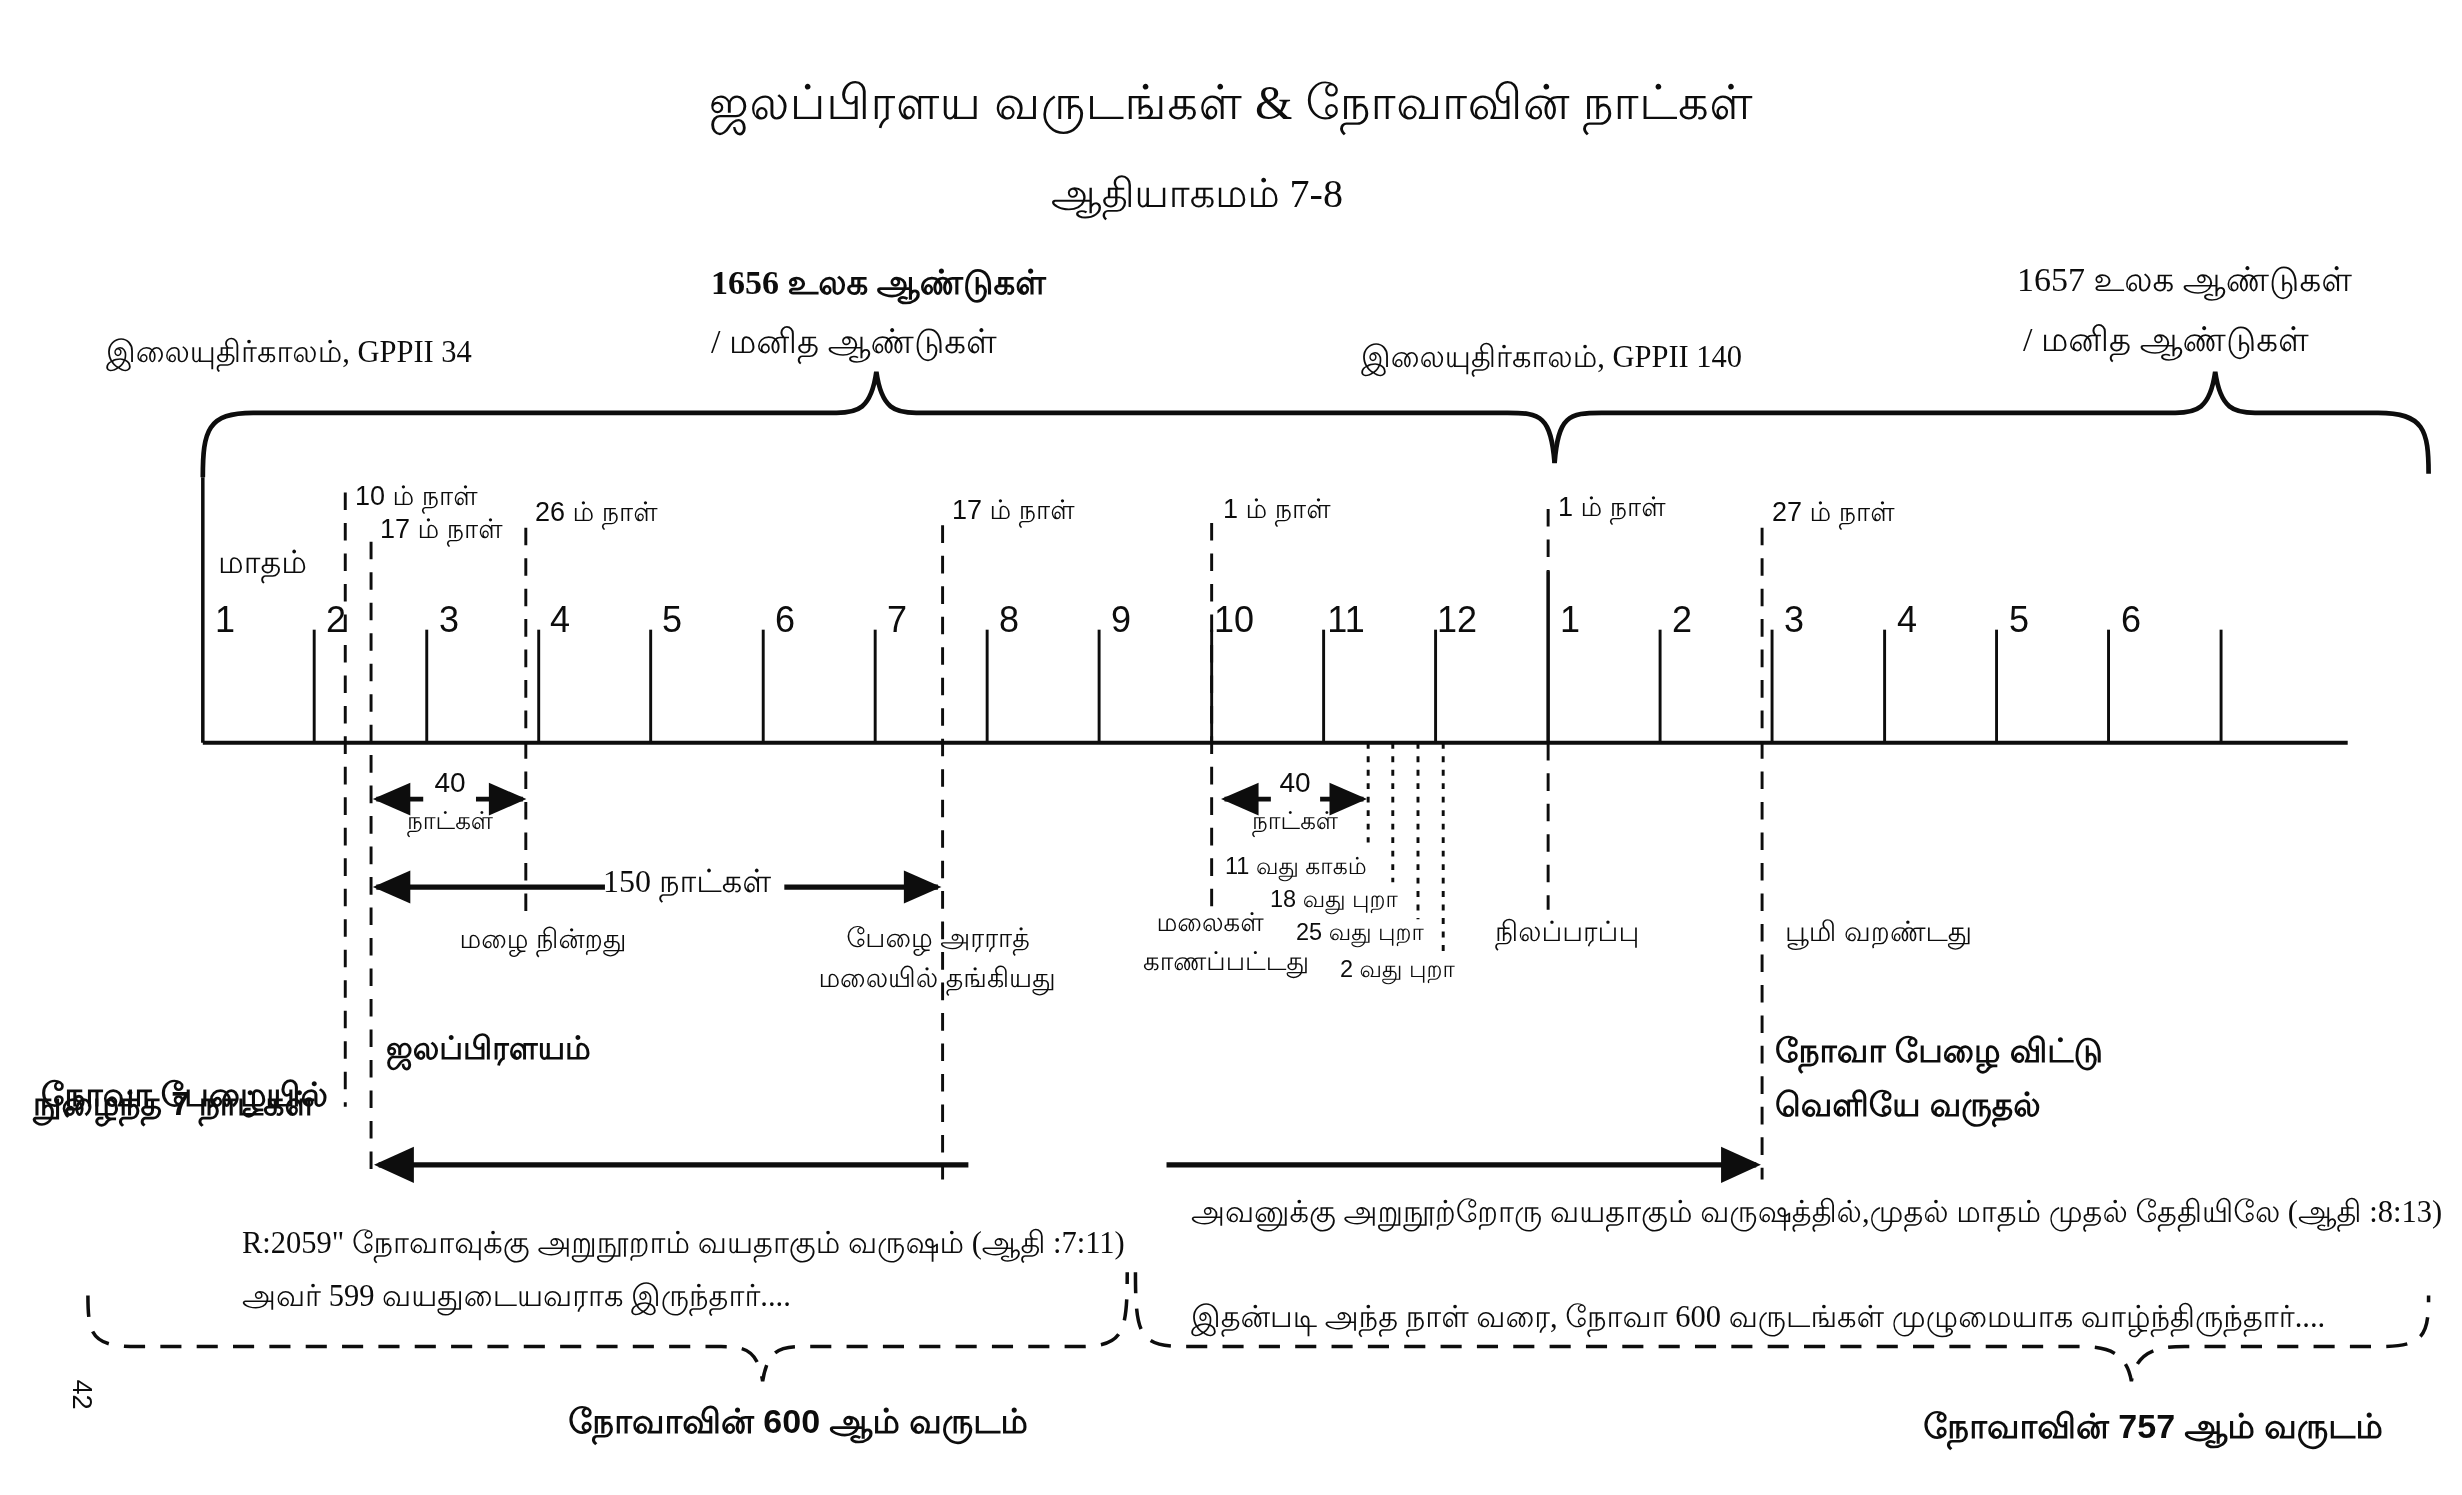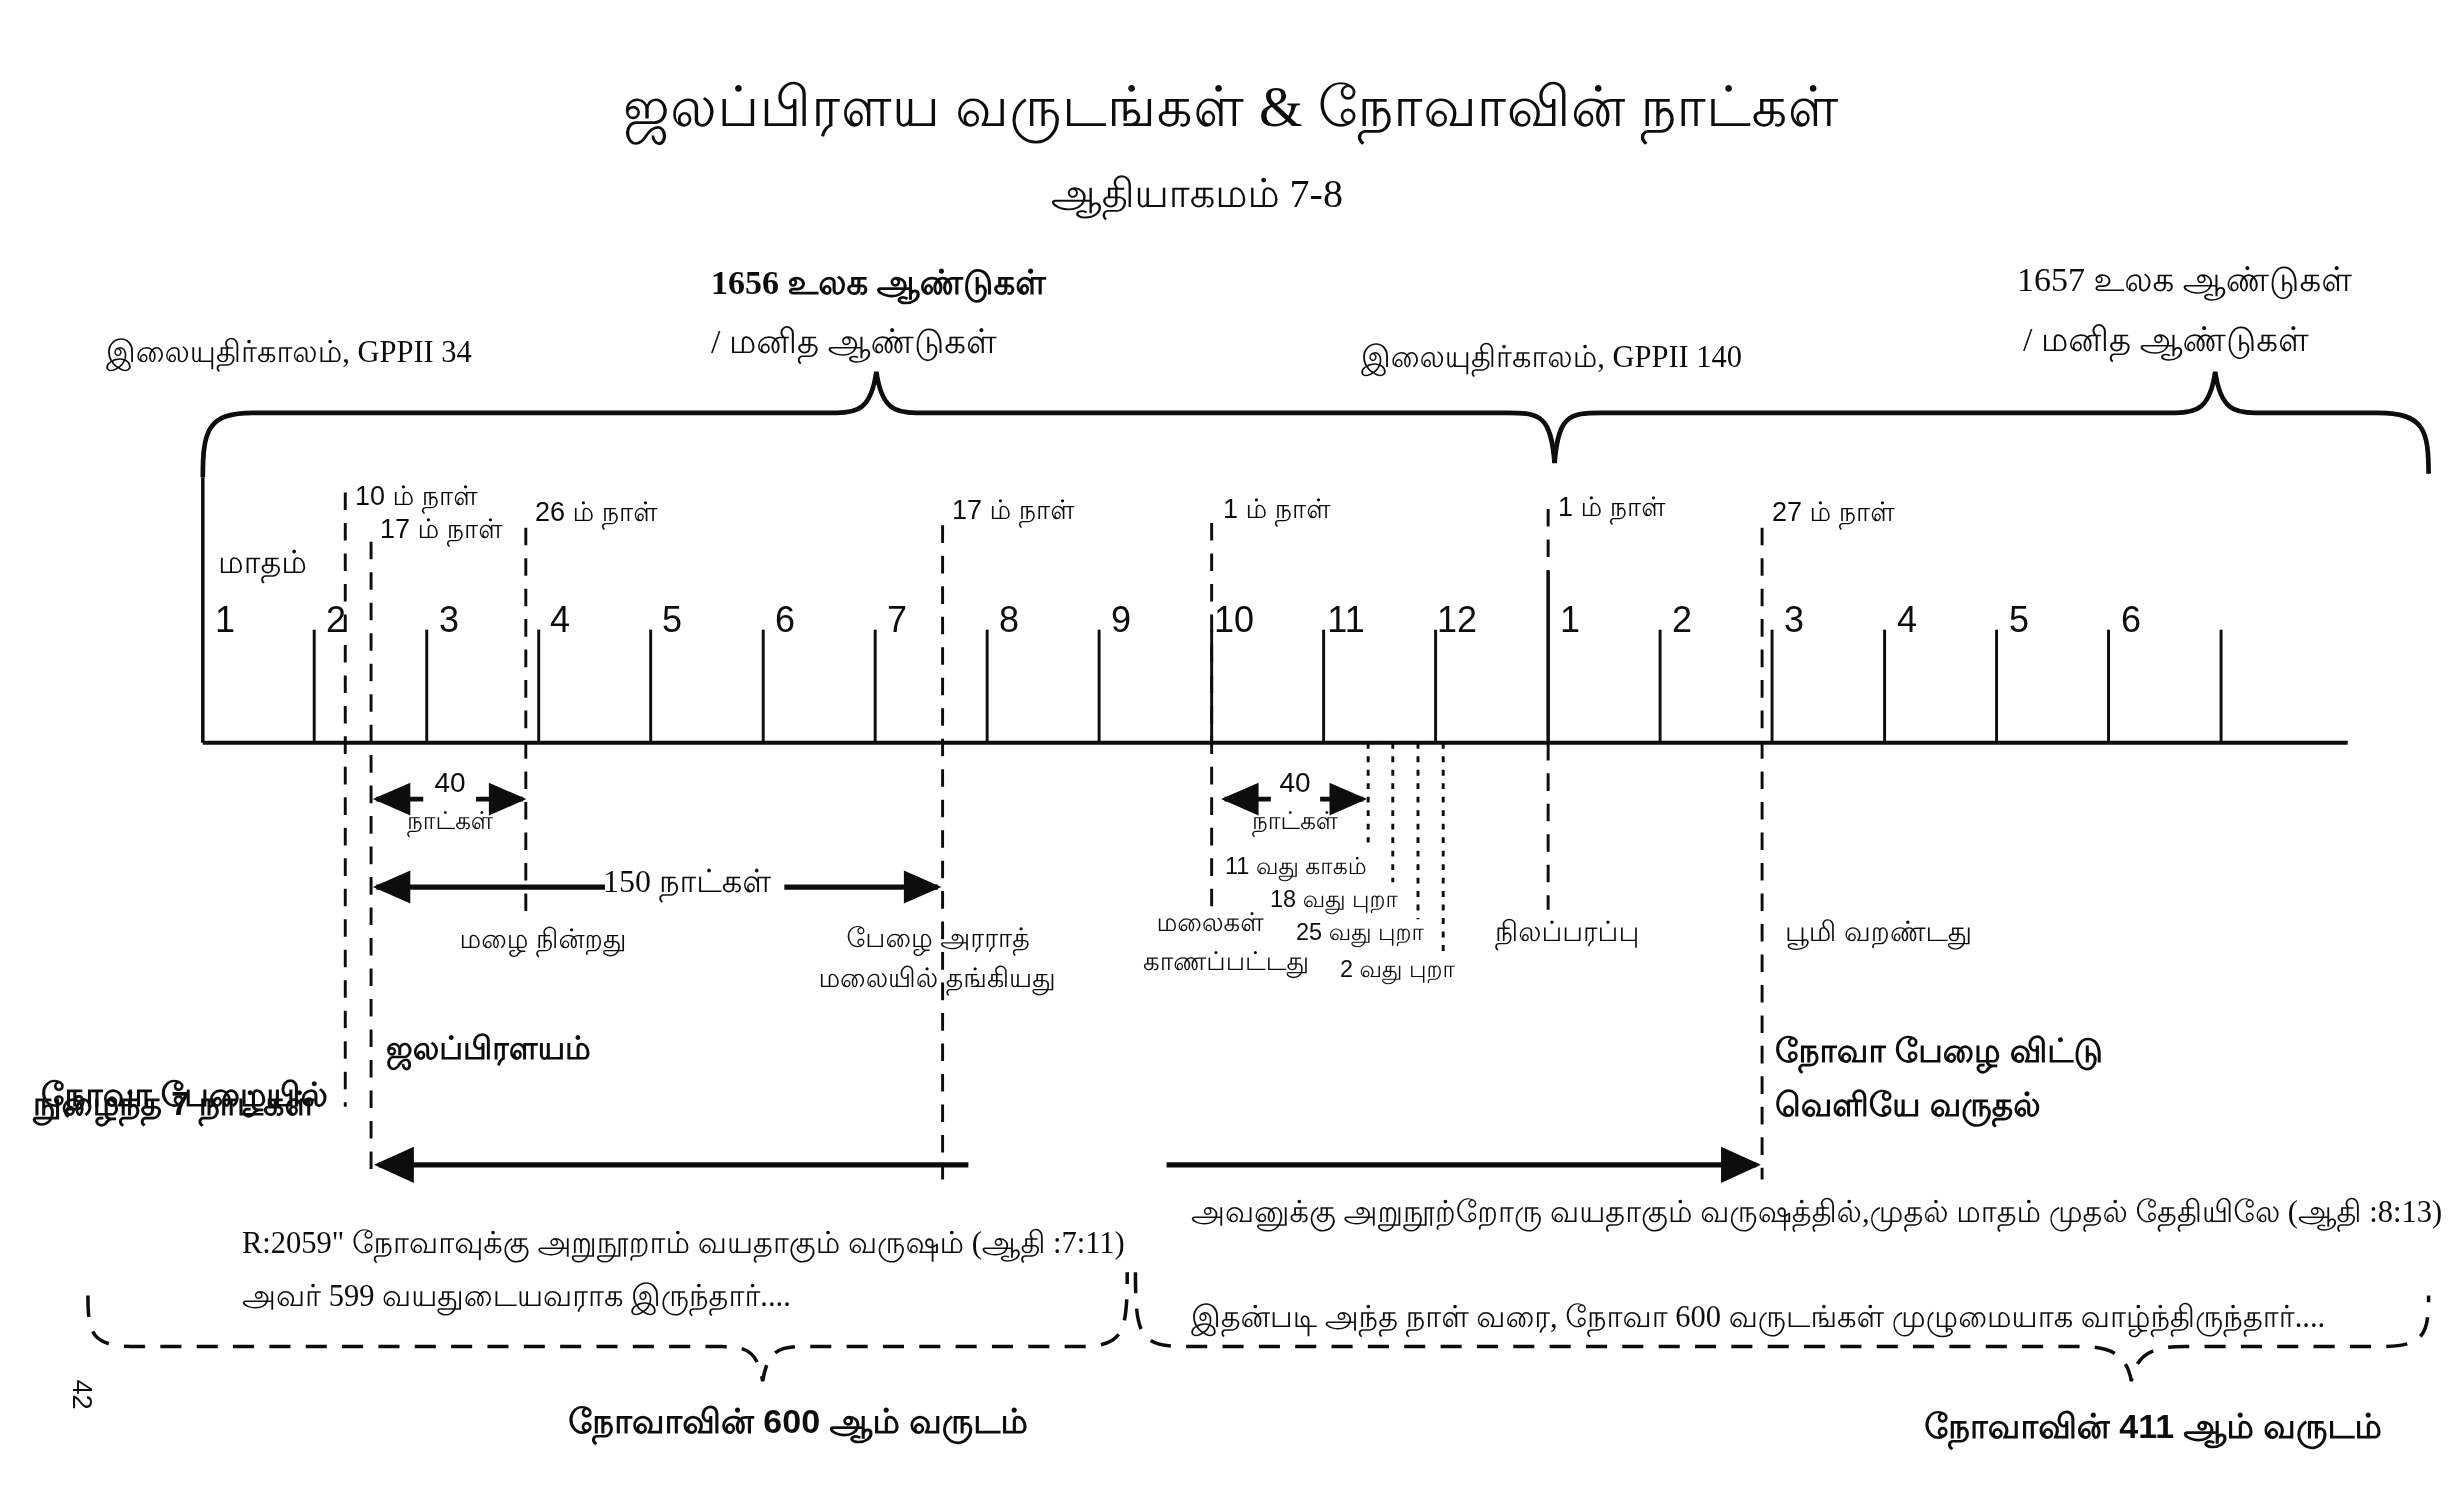--- a/index.html
+++ b/index.html
@@ -3,21 +3,21 @@
 <meta charset="utf-8">
 <style>
   html,body{margin:0;padding:0;background:#ffffff;}
   #canvas{position:relative;width:2462px;height:1495px;background:#ffffff;overflow:hidden;
           color:#0d0d0d;}
   .t{position:absolute;white-space:nowrap;line-height:1.15;}
   .serif{font-family:"Liberation Serif","DejaVu Serif",serif;}
   .sans{font-family:"Liberation Sans","DejaVu Sans",sans-serif;}
   .b{font-weight:700;}
   .cx{transform:translateX(-50%);}
-  .title{font-size:56px;letter-spacing:0.6px;}
+  .title{font-size:48px;letter-spacing:0.6px;}
   .subtitle{font-size:40px;}
   .ann{font-size:34px;}
   .season{font-size:30.5px;}
   .monthword{font-size:32px;text-align:right;}
   .monthnum{font-size:36px;}
   .daylbl{font-size:27px;}
   .dur40{font-size:28px;}
   .durword{font-size:24.6px;}
   .dur150{font-size:32px;}
   .event{font-size:27px;}
@@ -191,17 +191,17 @@
   <div class="t sans noah b" style="left:33px;top:1085px;">நுழைந்த 7 நாட்கள்</div>
   <div class="t sans noah b" style="left:1775px;top:1032px;">நோவா பேழை விட்டு</div>
   <div class="t sans noah b" style="left:1775px;top:1086px;">வெளியே வருதல்</div>
 
   <div class="t serif note" style="left:242px;top:1226px;">R:2059" நோவாவுக்கு அறுநூறாம் வயதாகும் வருஷம் (ஆதி :7:11)</div>
   <div class="t serif note" style="left:242px;top:1279px;">அவர் 599 வயதுடையவராக இருந்தார்....</div>
   <div class="t serif note" style="left:1191px;top:1195px;">அவனுக்கு அறுநூற்றோரு வயதாகும் வருஷத்தில்,முதல் மாதம் முதல் தேதியிலே (ஆதி :8:13)</div>
   <div class="t serif note" style="left:1191px;top:1300px;">இதன்படி அந்த நாள் வரை, நோவா 600 வருடங்கள் முழுமையாக வாழ்ந்திருந்தார்....</div>
 
   <div class="t sans footer b cx" style="left:798px;top:1402px;">நோவாவின் 600 ஆம் வருடம்</div>
-  <div class="t sans footer b cx" style="left:2153px;top:1407px;">நோவாவின் 411 ஆம் வருடம்</div>
+  <div class="t sans footer b cx" style="left:2153px;top:1407px;">நோவாவின் 757 ஆம் வருடம்</div>
   <div class="t sans pagenum" style="left:66px;top:1379px;">42</div>
 
 </div>
 
 
 </body></html>

